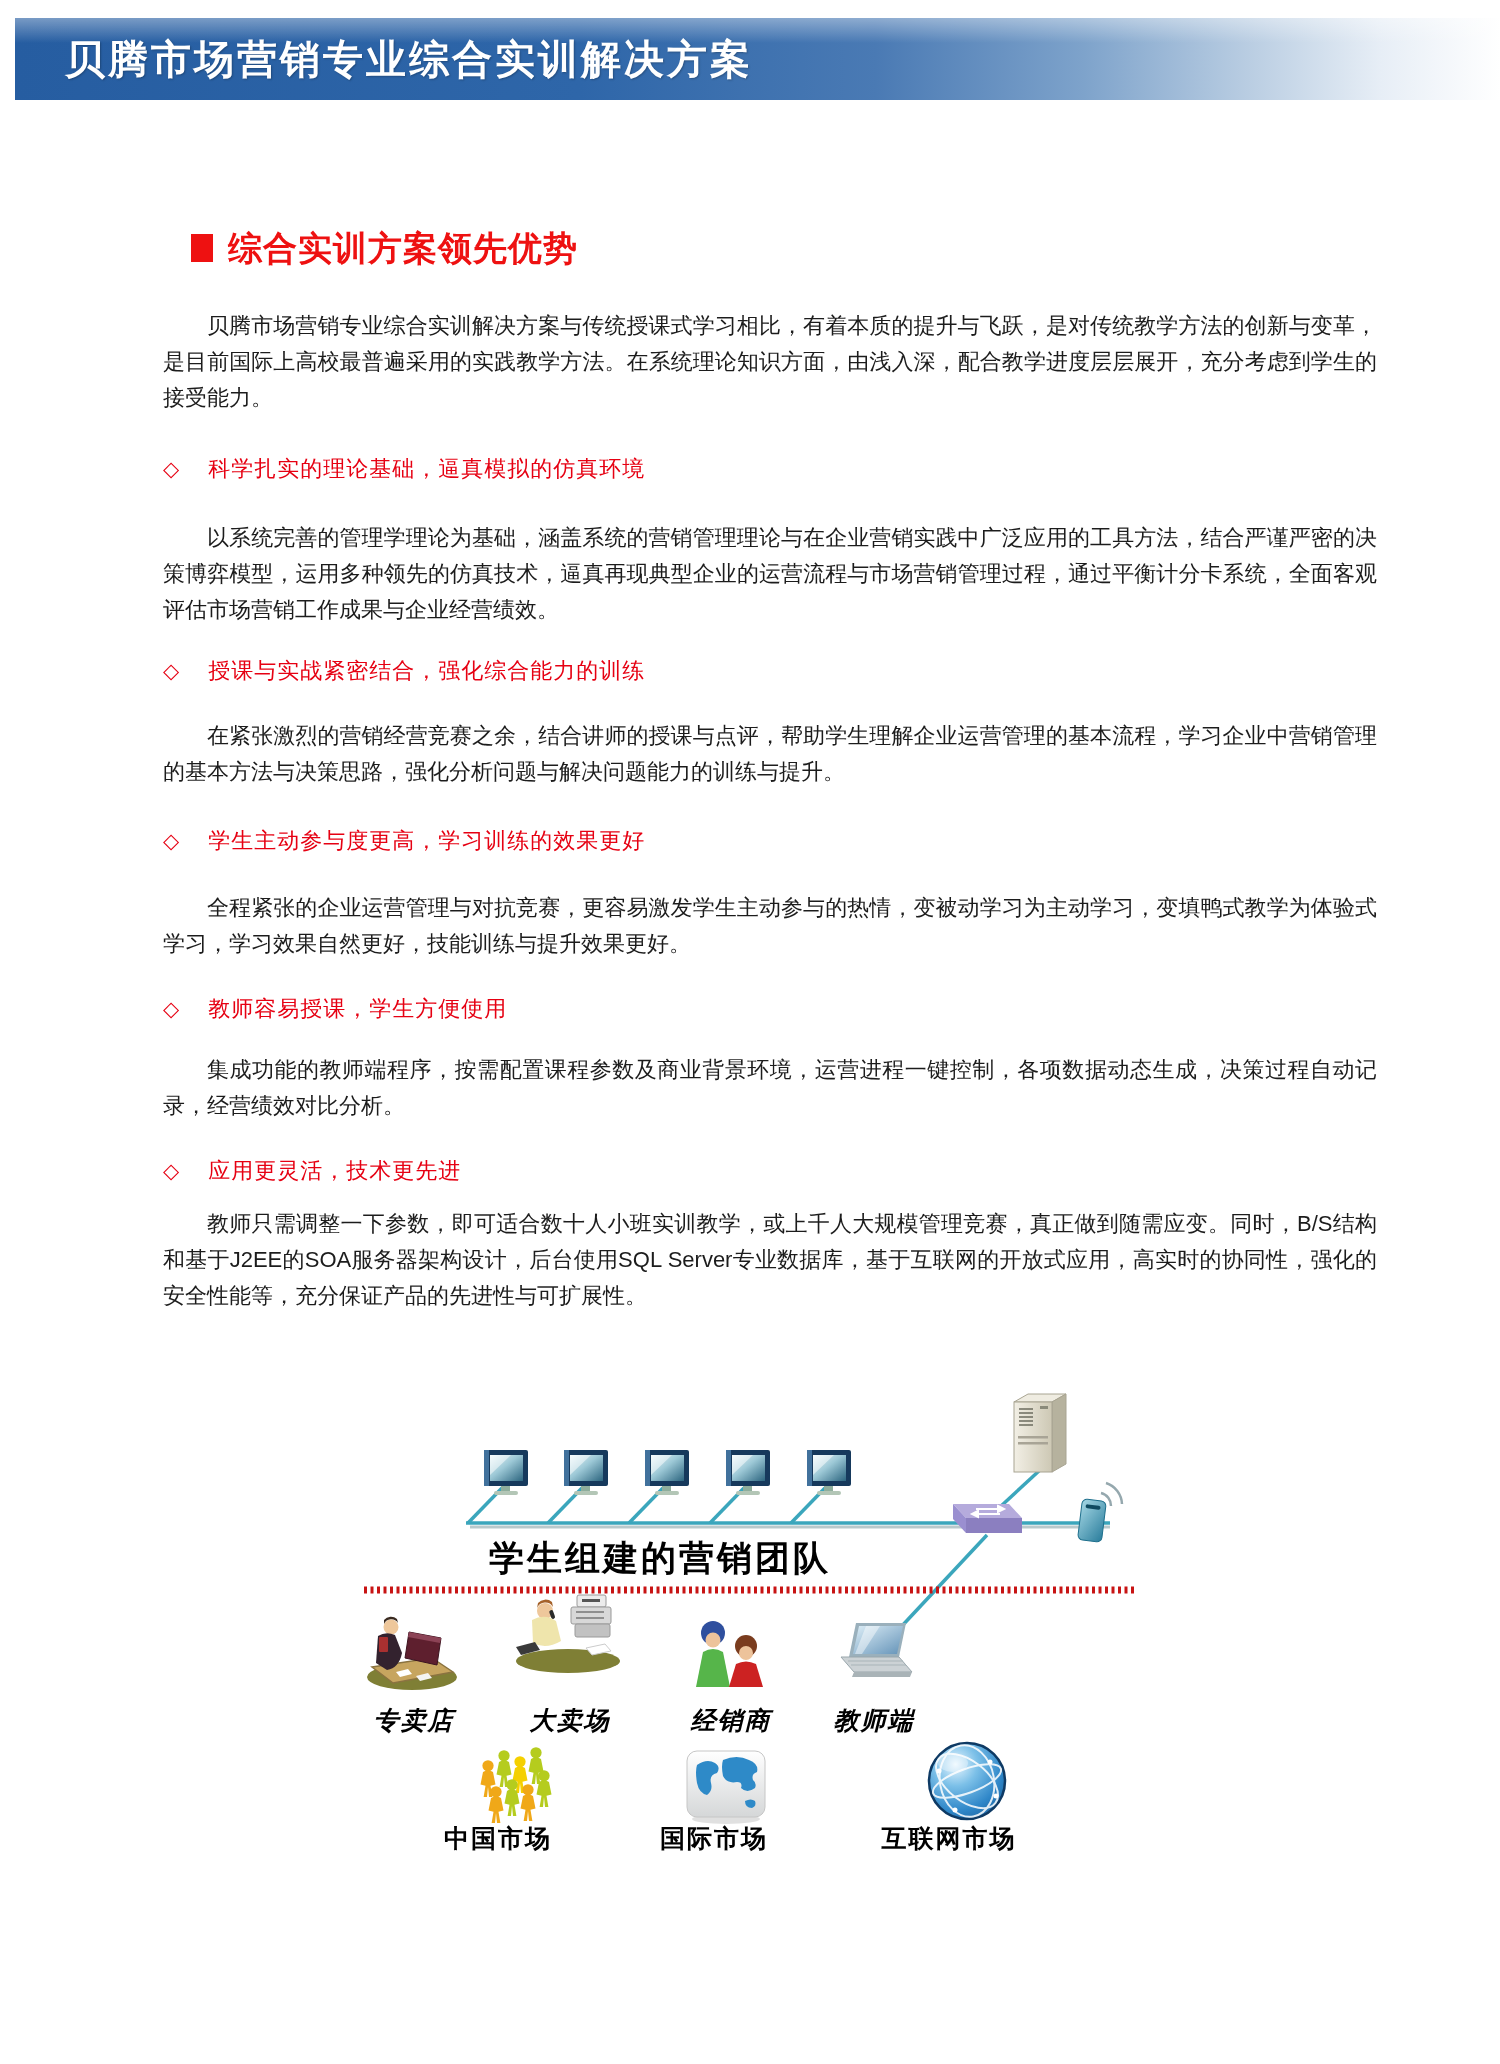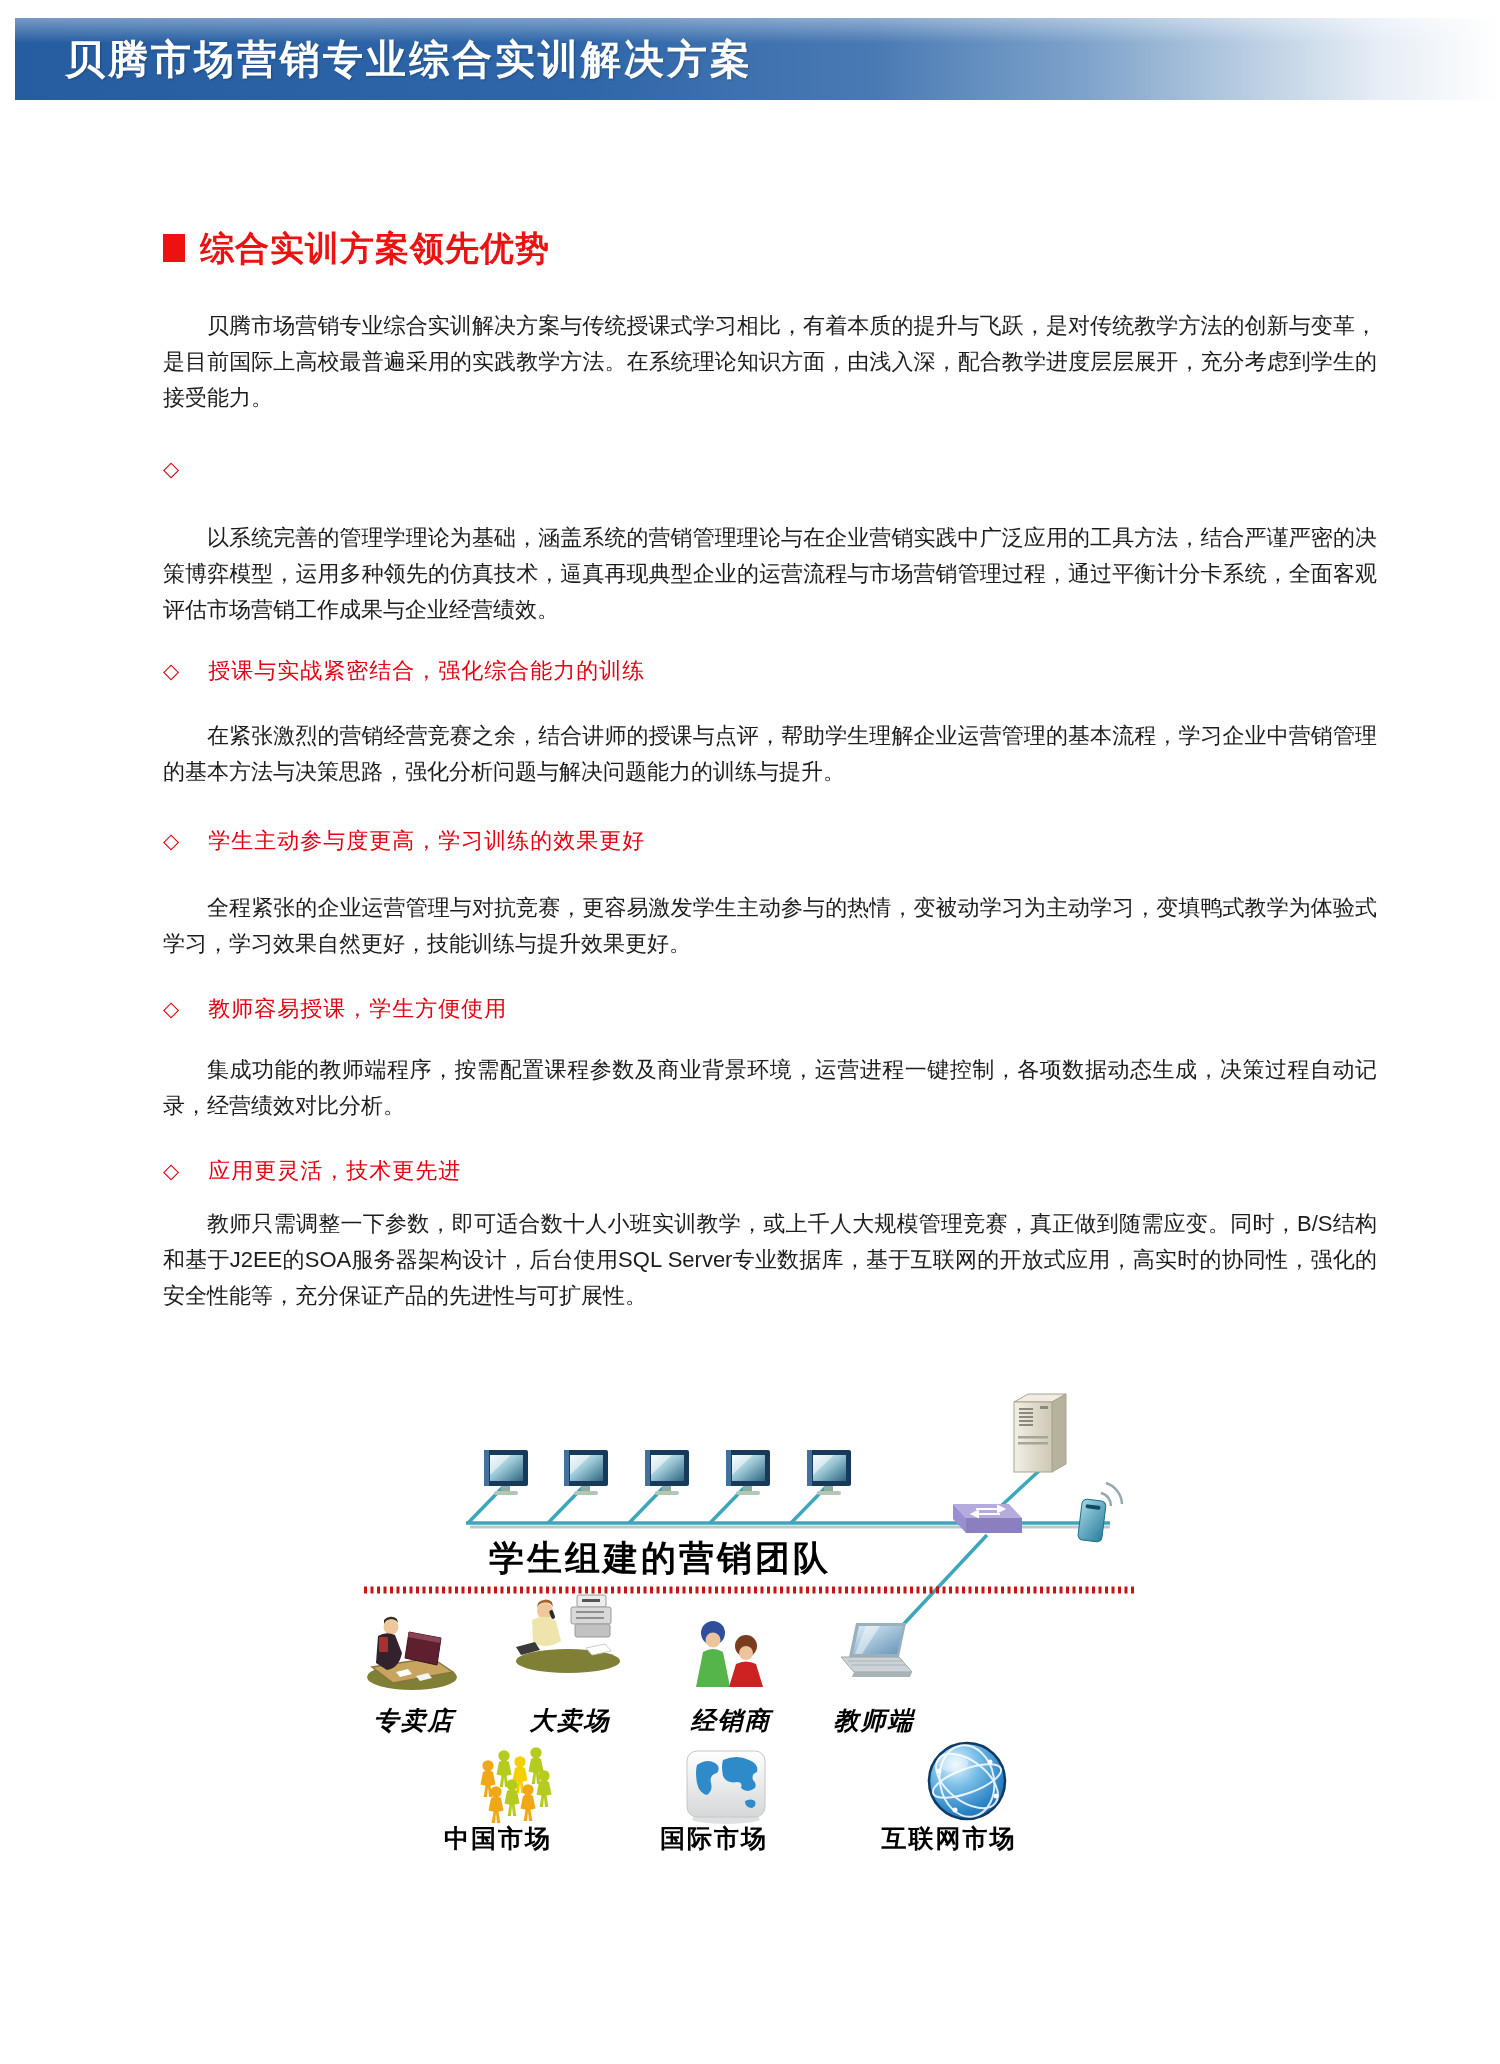--- a/index.html
+++ b/index.html
@@ -21,21 +21,21 @@
     content:""; position:absolute; left:0; top:0; right:0; height:30%;
     background:linear-gradient(180deg,rgba(255,255,255,.38),rgba(255,255,255,0));
     pointer-events:none;
   }
   .banner h1 {
     font-size:40px; font-weight:bold; color:#ffffff; letter-spacing:3px;
     text-shadow:1px 1px 2px rgba(0,0,0,.25); position:relative;
   }
   
   .content { padding:0 123px 0 163px; }
-  .section-head { margin-top:128px; display:flex; align-items:center; }
+  .section-head { margin-top:128px; display:flex; align-items:center;margin-left:28px; }
   .section-head .sq { width:22px; height:28px; background:#ee1111; margin-right:15px; flex:none; }
   .section-head h2 { font-size:34px; line-height:40px; font-weight:bold; color:#ee1111; letter-spacing:1px; }
   p.body {
     font-size:22px; line-height:36px; text-align:justify; text-indent:2em; color:#1c1c1c;
   }
   .subhead {
     display:flex; align-items:center; color:#e60012; font-size:22px; line-height:30px; letter-spacing:1px;
   }
   .subhead .diamond { margin-right:28px; font-size:21px; }
   .p-intro { margin-top:40px; }
@@ -71,20 +71,21 @@
 
     <div class="section-head">
       <span class="sq"></span>
       <h2>综合实训方案领先优势</h2>
     </div>
 
     <p class="body p-intro">贝腾市场营销专业综合实训解决方案与传统授课式学习相比，有着本质的提升与飞跃，是对传统教学方法的创新与变革，是目前国际上高校最普遍采用的实践教学方法。在系统理论知识方面，由浅入深，配合教学进度层层展开，充分考虑到学生的接受能力。</p>
 
     <div class="subhead sh-1">
       <span class="diamond">◇</span>
+      <span>科学扎实的理论基础，逼真模拟的仿真环境</span>
     </div>
     <p class="body p-1">以系统完善的管理学理论为基础，涵盖系统的营销管理理论与在企业营销实践中广泛应用的工具方法，结合严谨严密的决策博弈模型，运用多种领先的仿真技术，逼真再现典型企业的运营流程与市场营销管理过程，通过平衡计分卡系统，全面客观评估市场营销工作成果与企业经营绩效。</p>
 
     <div class="subhead sh-2">
       <span class="diamond">◇</span>
       <span>授课与实战紧密结合，强化综合能力的训练</span>
     </div>
     <p class="body p-2">在紧张激烈的营销经营竞赛之余，结合讲师的授课与点评，帮助学生理解企业运营管理的基本流程，学习企业中营销管理的基本方法与决策思路，强化分析问题与解决问题能力的训练与提升。</p>
 
     <div class="subhead sh-3">

